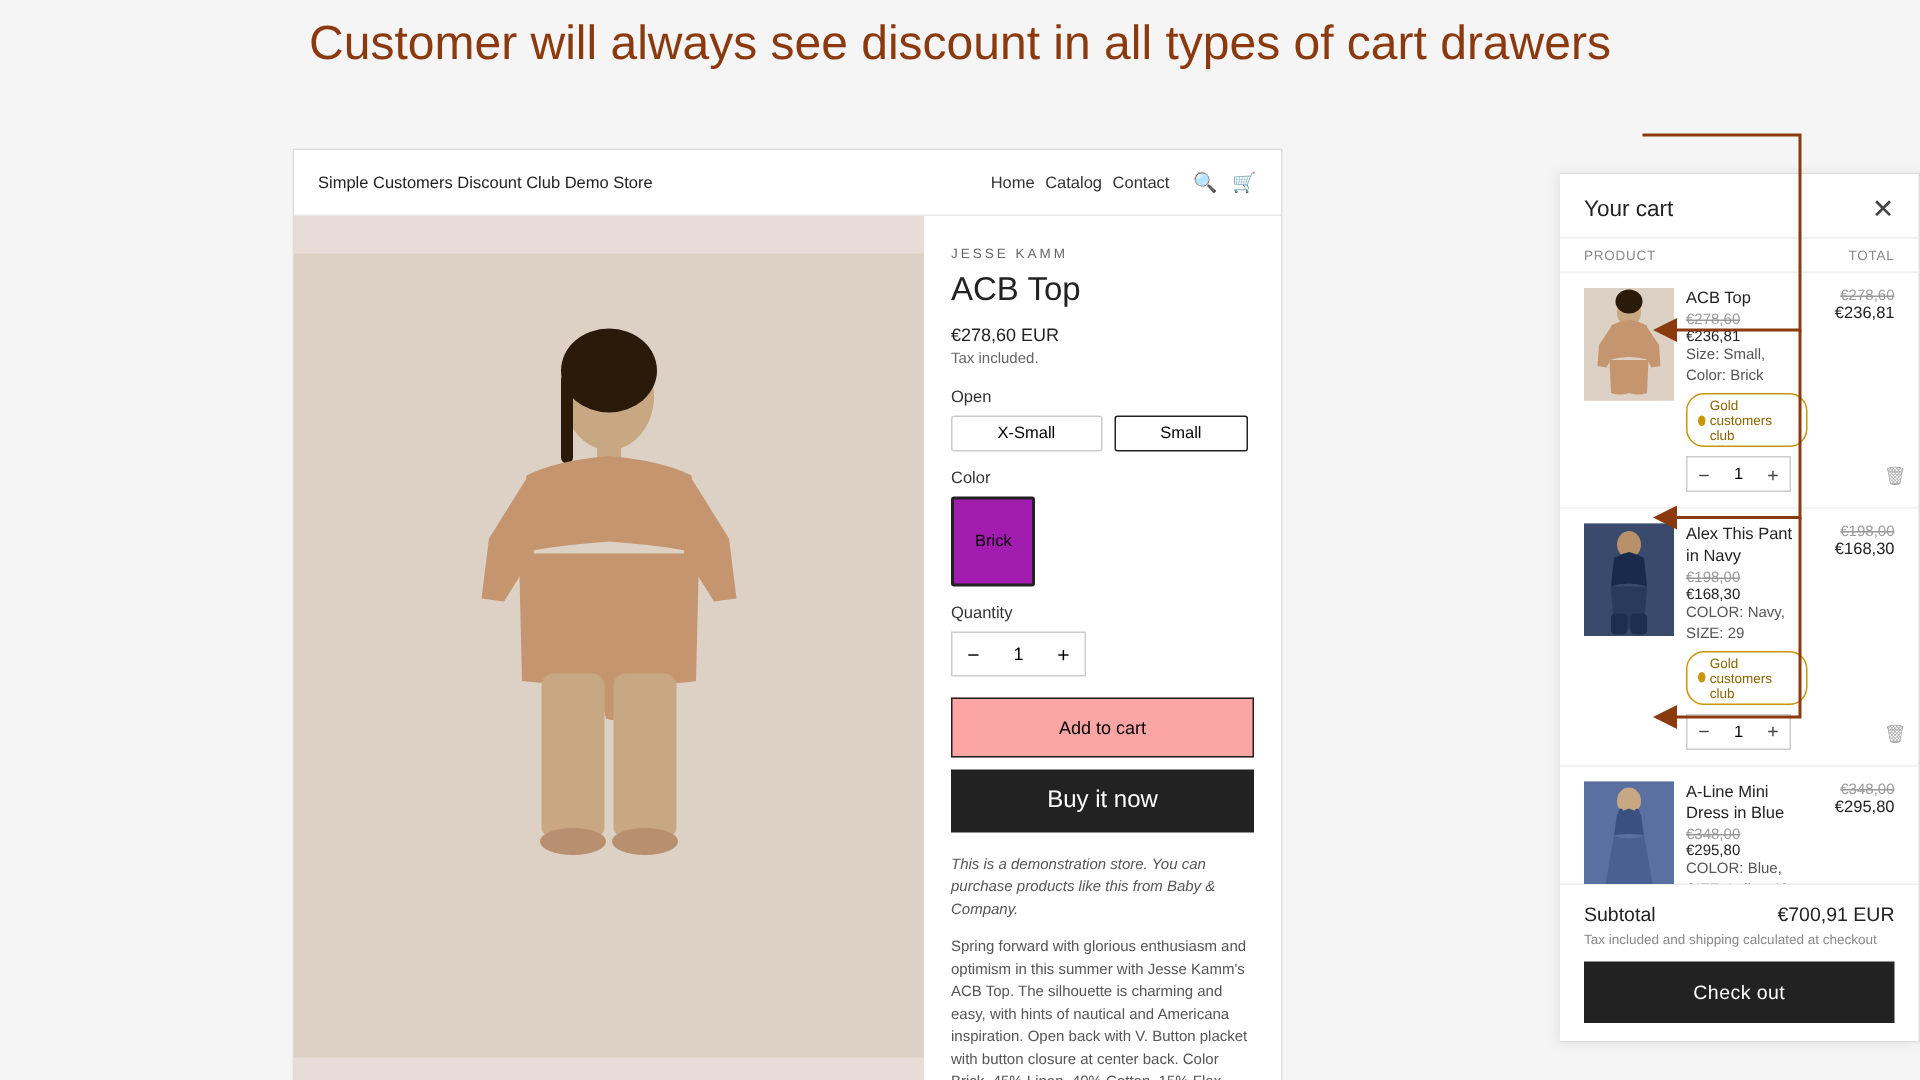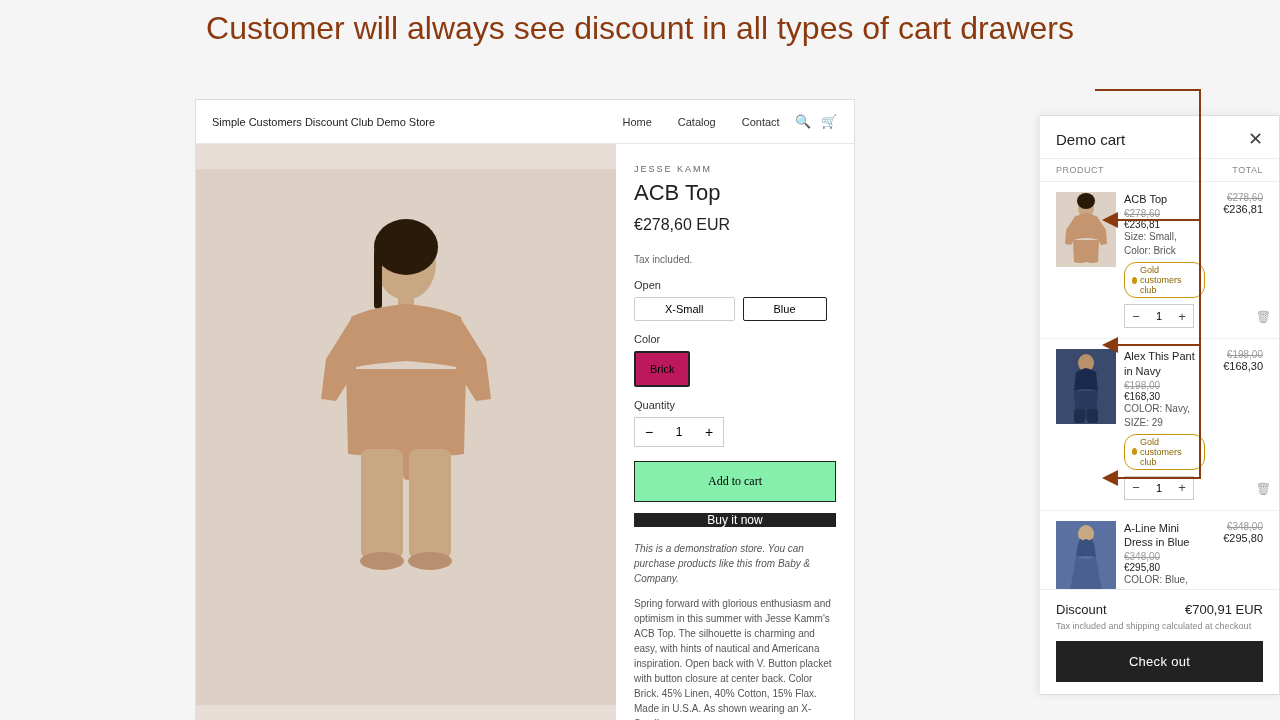--- a/index.html
+++ b/index.html
@@ -48,21 +48,21 @@
       background: white;
     }
     .store-logo {
       font-size: 11px;
       color: #222;
       font-weight: 500;
       flex: 1;
     }
     .nav-links {
       display: flex;
-      gap: 26px;
+      gap: 7px;
       font-size: 11px;
       color: #333;
     }
     .nav-icons {
       display: flex;
       gap: 10px;
       margin-left: 16px;
       font-size: 13px;
       color: #333;
     }
@@ -93,23 +93,23 @@
       text-transform: uppercase;
       margin-bottom: 6px;
     }
     .product-title {
       font-size: 22px;
       font-weight: 500;
       color: #222;
       margin-bottom: 10px;
     }
     .product-price {
-      font-size: 16px;
-      color: #222;
-      margin-bottom: 20px;
+      font-size: 12px;
+      color: #222;
+      margin-bottom: 4px;
     }
     .tax-note {
       font-size: 10px;
       color: #666;
       margin-bottom: 14px;
     }
     .size-label, .color-label, .qty-label {
       font-size: 11px;
       color: #333;
       margin-bottom: 6px;
@@ -131,23 +131,23 @@
       border-color: #222;
       background: white;
       font-weight: 500;
     }
     .color-options {
       display: flex;
       gap: 8px;
       margin-bottom: 12px;
     }
     .color-btn {
-      padding: 10px 14px;
+      padding: 22px 14px;
       border: 2px solid #222;
-      background: #be185d;
+      background: #a21caf;
       font-size: 11px;
       cursor: pointer;
       border-radius: 2px;
     }
     .qty-controls {
       display: flex;
       align-items: center;
       gap: 0;
       border: 1px solid #ccc;
       width: 90px;
@@ -165,33 +165,33 @@
       justify-content: center;
     }
     .qty-val {
       flex: 1;
       text-align: center;
       font-size: 12px;
     }
     .add-to-cart-btn {
       width: 100%;
       padding: 12px;
-      background: #86efac;
+      background: #fca5a5;
       border: 1px solid #222;
       font-size: 12px;
       cursor: pointer;
       margin-bottom: 8px;
-      font-family: Liberation Serif, serif;
     }
     .buy-now-btn {
       width: 100%;
+      padding: 12px;
       background: #222;
       color: white;
       border: none;
-      font-size: 12px;
+      font-size: 16px;
       cursor: pointer;
       margin-bottom: 14px;
     }
     .description-text {
       font-size: 10px;
       color: #555;
       font-style: italic;
       line-height: 1.5;
       margin-bottom: 10px;
     }
@@ -474,21 +474,21 @@
 
     <div class="product-info">
       <div class="brand-name">JESSE KAMM</div>
       <div class="product-title">ACB Top</div>
       <div class="product-price">€278,60 EUR</div>
       <div class="tax-note">Tax included.</div>
 
       <div class="size-label">Open</div>
       <div class="size-options">
         <button class="size-btn">X-Small</button>
-        <button class="size-btn active">Blue</button>
+        <button class="size-btn active">Small</button>
       </div>
 
       <div class="color-label">Color</div>
       <div class="color-options">
         <button class="color-btn">Brick</button>
       </div>
 
       <div class="qty-label">Quantity</div>
       <div class="qty-controls">
         <button class="qty-btn">−</button>
@@ -500,21 +500,21 @@
       <button class="buy-now-btn">Buy it now</button>
 
       <p class="description-text">This is a demonstration store. You can purchase products like this from Baby &amp; Company.</p>
       <p class="description-main">Spring forward with glorious enthusiasm and optimism in this summer with Jesse Kamm's ACB Top. The silhouette is charming and easy, with hints of nautical and Americana inspiration. Open back with V. Button placket with button closure at center back. Color Brick. 45% Linen, 40% Cotton, 15% Flax. Made in U.S.A. As shown wearing an X-Small.</p>
     </div>
   </div>
 </div>
 
 <div class="cart-drawer">
   <div class="cart-header">
-    <span class="cart-title">Demo cart</span>
+    <span class="cart-title">Your cart</span>
     <button class="cart-close">✕</button>
   </div>
 
   <div class="cart-col-headers">
     <span>PRODUCT</span>
     <span>TOTAL</span>
   </div>
 
   <div class="cart-items">
 
@@ -608,21 +608,21 @@
         <div class="cart-item-total-original">€348,00</div>
         <div class="cart-item-total-sale">€295,80</div>
       </div>
 
     </div>
 
   </div>
 
   <div class="cart-footer">
     <div class="subtotal-row">
-      <span class="subtotal-label">Discount</span>
+      <span class="subtotal-label">Subtotal</span>
       <span class="subtotal-value">€700,91 EUR</span>
     </div>
     <div class="shipping-note">Tax included and shipping calculated at checkout</div>
     <button class="checkout-btn">Check out</button>
   </div>
 </div>
 
 <svg class="annotation-svg" viewBox="0 0 1280 720" xmlns="http://www.w3.org/2000/svg">
 
   <polyline points="1095,90 1200,90 1200,220 1110,220" fill="none" stroke="#8B3A0F" stroke-width="2" marker-end="url(#arr)"></polyline>

